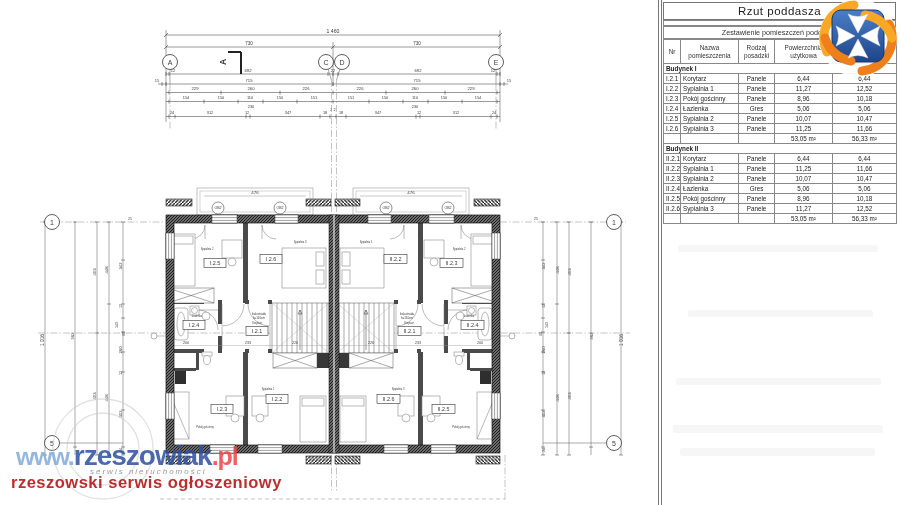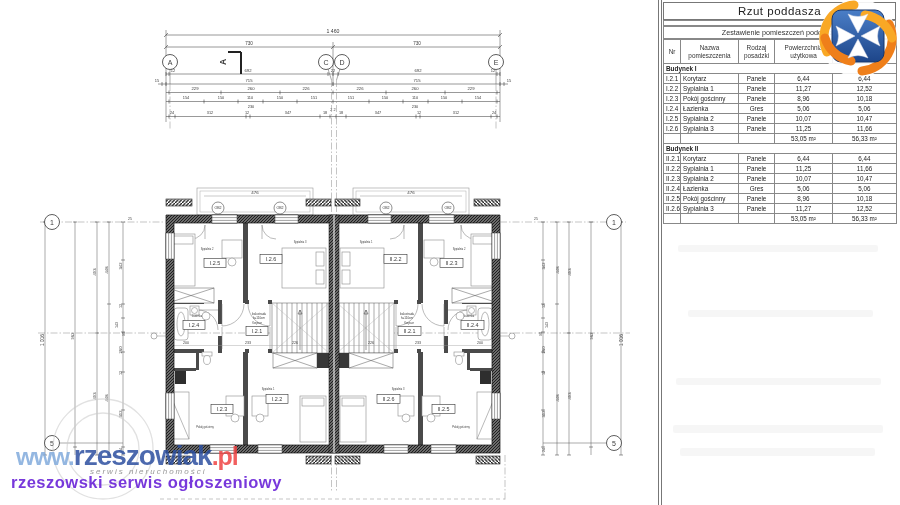--- a/index.html
+++ b/index.html
@@ -26,21 +26,21 @@
   
   .logo{position:absolute;left:817px;top:0;width:83px;height:79px;}
   
   .wm{position:absolute;left:0;top:428px;width:430px;height:77px;}
   .wm-l1{position:absolute;left:16px;top:12px;white-space:nowrap;letter-spacing:-1px;opacity:.85;}
   .wm-www{font-size:24px;font-weight:bold;color:#82abdc;}
   .wm-name{font-size:28px;font-weight:bold;color:#2d50a0;}
   .wm-tld{font-size:25px;font-weight:bold;color:#ef4444;}
   .wm-ag{position:absolute;left:90px;top:39px;font-size:8px;font-style:italic;color:#8d8d8d;
          letter-spacing:2px;opacity:.9;white-space:nowrap;}
-  .wm-l2{position:absolute;left:11px;top:45px;font-size:16.5px;font-weight:bold;color:#6d28d9;
+  .wm-l2{position:absolute;left:11px;top:45px;font-size:16.5px;font-weight:bold;color:#b91c1c;
          letter-spacing:.5px;opacity:.92;white-space:nowrap;}
 </style>
 </head>
 <body>
 
 <div class="page">
 
   
   <svg width="658" height="505" viewBox="0 0 658 505">
     <defs>

